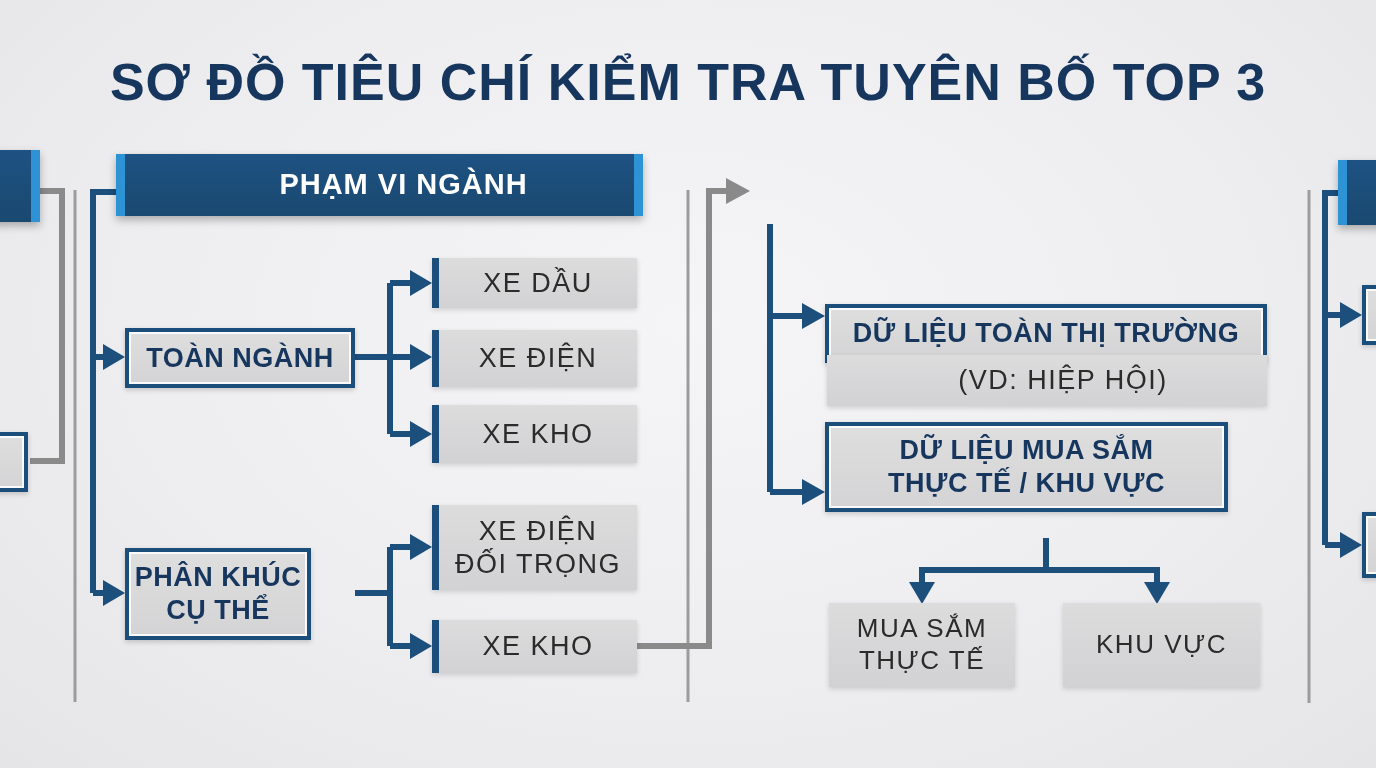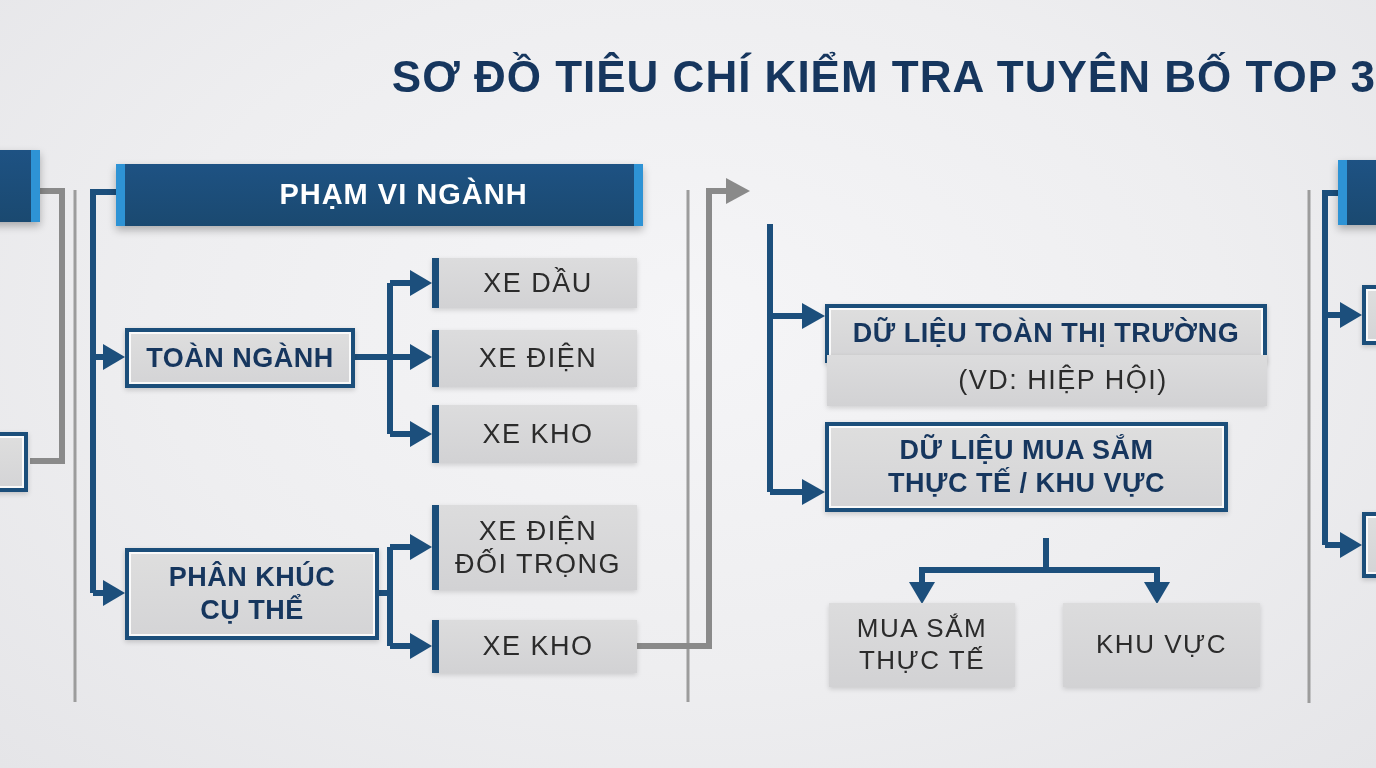--- a/index.html
+++ b/index.html
@@ -3,21 +3,21 @@
 <meta charset="utf-8">
 <style>
   html,body{margin:0;padding:0;}
   .canvas{
     position:relative;width:1376px;height:768px;overflow:hidden;
     background:radial-gradient(ellipse at 50% 42%, #f5f5f7 0%, #eeeef0 55%, #e5e5e8 100%);
     font-family:"Liberation Sans","DejaVu Sans",sans-serif;
   }
   .title{
     position:absolute;left:0;top:52px;width:100%;
-    text-align:right;font-size:44px;font-weight:bold;
+    text-align:center;font-size:52px;font-weight:bold;
     color:#16365e;letter-spacing:1px;white-space:nowrap;
   }
   .wires{position:absolute;left:0;top:0;}
   .box{position:absolute;display:flex;align-items:center;justify-content:center;
        text-align:center;box-sizing:border-box;}
   .hdr{
     background:linear-gradient(#1e5283,#1a4970);
     border-left:9px solid #2e93d5;border-right:9px solid #2e93d5;
     color:#ffffff;font-weight:bold;font-size:29px;letter-spacing:1px;
     box-shadow:0 4px 8px rgba(0,0,0,.28);white-space:nowrap;
@@ -89,38 +89,38 @@
     <g>
       <path d="M1338,193 H1325 V545 M1325,315 H1340 M1325,545 H1340" stroke="#1c4f7c" stroke-width="6" fill="none"></path>
       <polygon points="1362,315 1340,302 1340,328" fill="#1c4f7c"></polygon>
       <polygon points="1362,545 1340,532 1340,558" fill="#1c4f7c"></polygon>
     </g>
   </svg>
 
   <div class="box hdr" style="left:-40px;top:150px;width:80px;height:72px;"></div>
   <div class="box nbox" style="left:-34px;top:432px;width:62px;height:60px;"></div>
 
-  <div class="box hdr" style="left:116px;top:164px;width:527px;height:62px;padding-left:48px;">
+  <div class="box hdr" style="left:116px;top:154px;width:527px;height:62px;padding-left:48px;">
     <span class="label">PHẠM VI NGÀNH</span>
   </div>
 
   <div class="box nbox" style="left:125px;top:328px;width:230px;height:60px;">
     <span class="label">TOÀN NGÀNH</span>
   </div>
   <div class="box gbox bar" style="left:432px;top:258px;width:205px;height:50px;">
     <span class="label">XE DẦU</span>
   </div>
   <div class="box gbox bar" style="left:432px;top:330px;width:205px;height:57px;">
     <span class="label">XE ĐIỆN</span>
   </div>
   <div class="box gbox bar" style="left:432px;top:405px;width:205px;height:58px;">
     <span class="label">XE KHO</span>
   </div>
 
-  <div class="box nbox" style="left:125px;top:548px;width:254px;height:92px;">
+  <div class="box nbox" style="left:125px;top:548px;width:186px;height:92px;">
     <span class="label">PHÂN KHÚC
 CỤ THỂ</span>
   </div>
   <div class="box gbox bar" style="left:432px;top:505px;width:205px;height:85px;">
     <span class="label">XE ĐIỆN
 ĐỐI TRỌNG</span>
   </div>
   <div class="box gbox bar" style="left:432px;top:620px;width:205px;height:53px;">
     <span class="label">XE KHO</span>
   </div>

